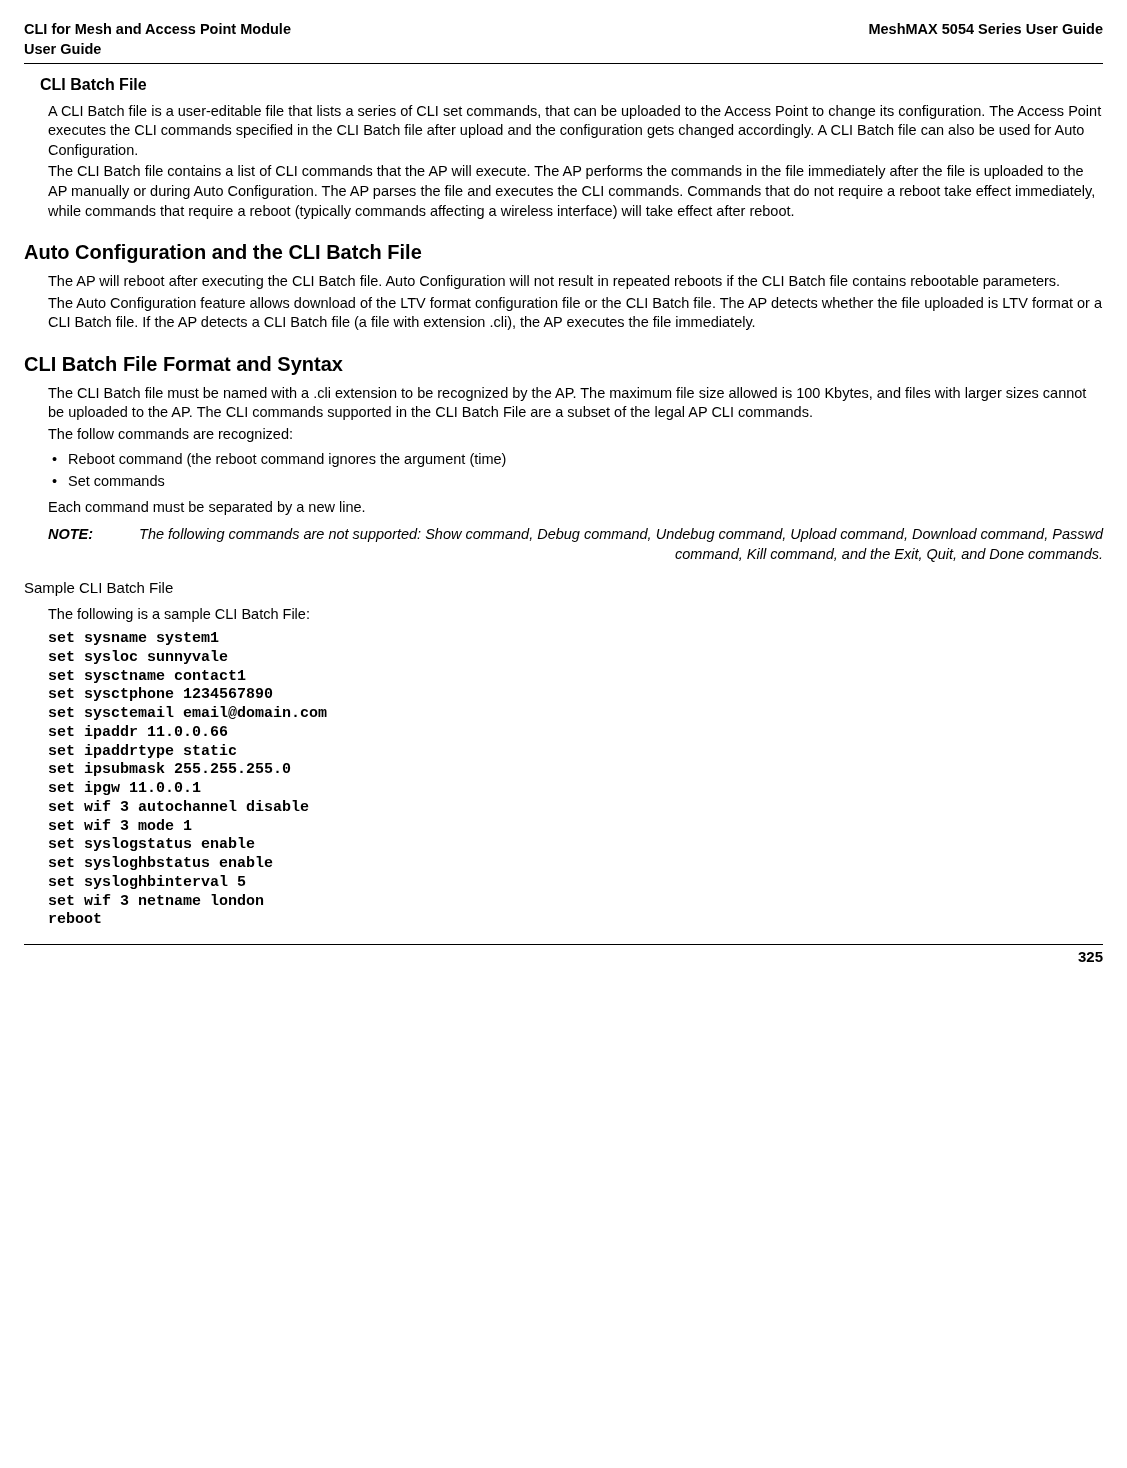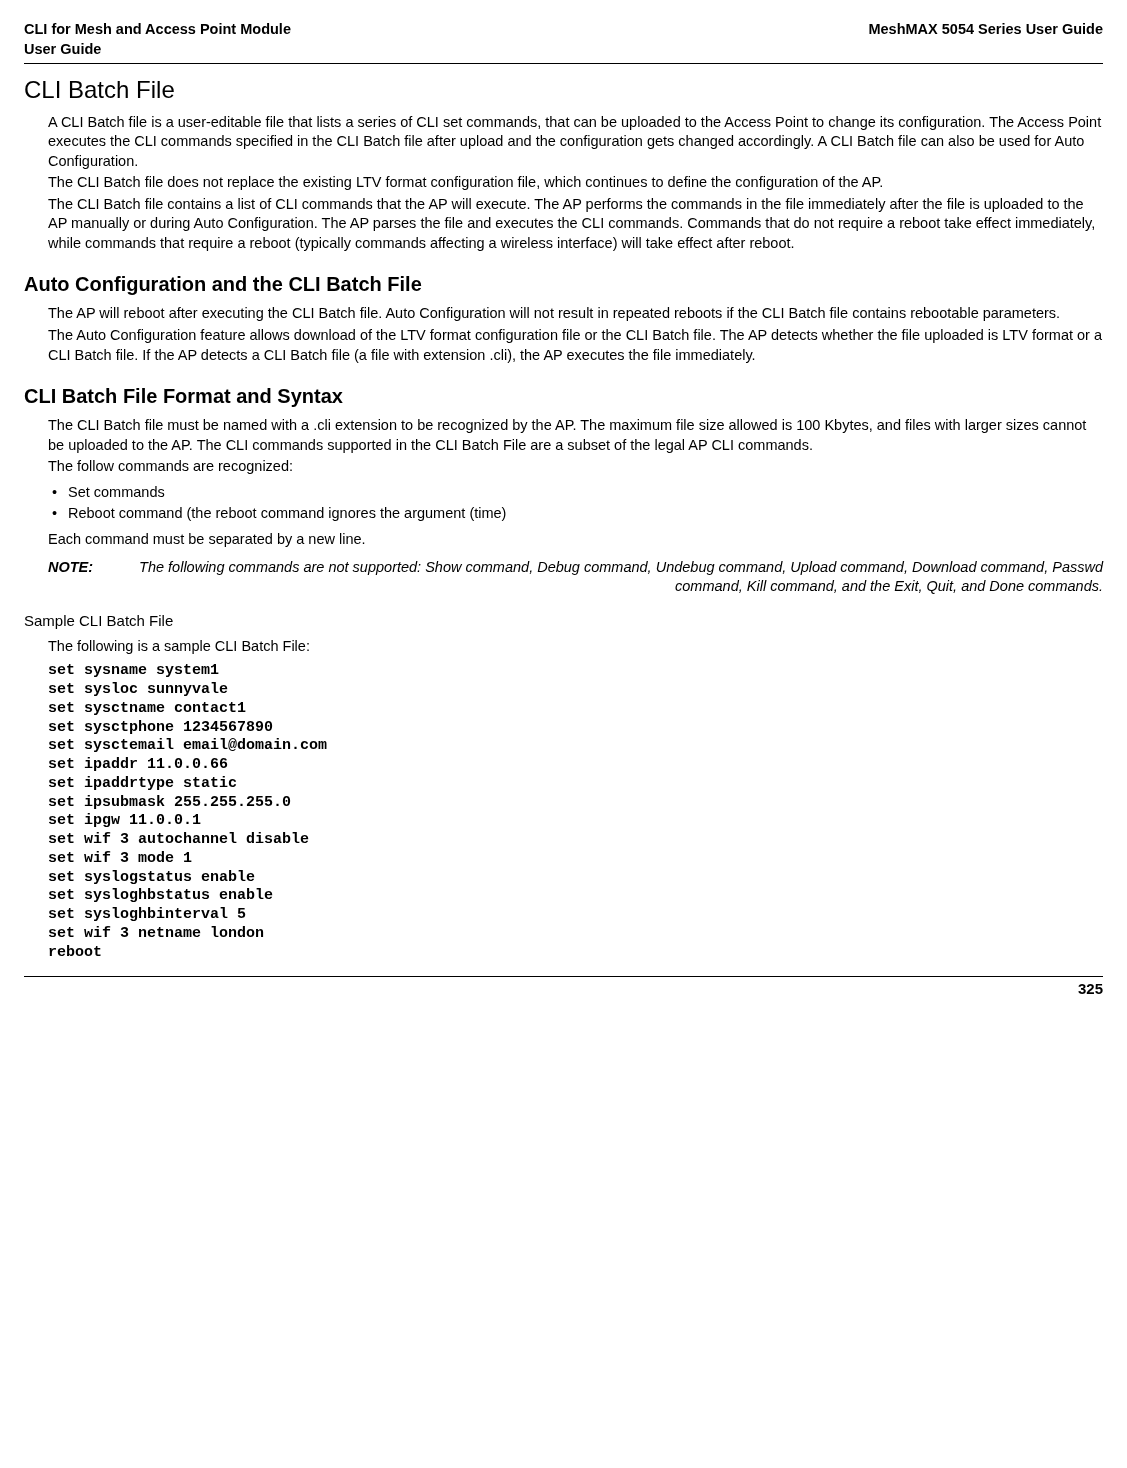--- a/index.html
+++ b/index.html
@@ -23,23 +23,23 @@
   }
   .header-right {
     font-size: 14.5px;
   }
   .hr-top {
     border: none;
     border-top: 1px solid #000;
     margin: 4px 0 10px 0;
   }
   h1 {
-    font-size: 24px;
-    font-weight: normal;
-    margin: 8px 0 6px 0;
+    font-size: 16px;
+    font-weight: bold;
+    margin: 8px 0 6px 16px;
   }
   h2 {
     font-size: 20px;
     font-weight: bold;
     margin: 18px 0 6px 0;
   }
   h3 {
     font-size: 15px;
     font-weight: normal;
     margin: 14px 0 6px 0;
@@ -107,39 +107,38 @@
     <span> User Guide</span>
   </div>
   <div class="header-right">MeshMAX 5054 Series User Guide</div>
 </div>
 <hr class="hr-top">
 
 <h1>CLI Batch File</h1>
 
 <div class="body-indent">
   <p>A CLI Batch file is a user-editable file that lists a series of CLI set commands, that can be uploaded to the Access Point to change its configuration. The Access Point executes the CLI commands specified in the CLI Batch file after upload and the configuration gets changed accordingly. A CLI Batch file can also be used for Auto Configuration.</p>
-  <p>The CLI Batch file does not replace the existing LTV format configuration file, which continues to define the configuration of the AP.</p>
   <p>The CLI Batch file contains a list of CLI commands that the AP will execute. The AP performs the commands in the file immediately after the file is uploaded to the AP manually or during Auto Configuration. The AP parses the file and executes the CLI commands. Commands that do not require a reboot take effect immediately, while commands that require a reboot (typically commands affecting a wireless interface) will take effect after reboot.</p>
 </div>
 
 <h2>Auto Configuration and the CLI Batch File</h2>
 
 <div class="body-indent">
   <p>The AP will reboot after executing the CLI Batch file. Auto Configuration will not result in repeated reboots if the CLI Batch file contains rebootable parameters.</p>
   <p>The Auto Configuration feature allows download of the LTV format configuration file or the CLI Batch file. The AP detects whether the file uploaded is LTV format or a CLI Batch file. If the AP detects a CLI Batch file (a file with extension .cli), the AP executes the file immediately.</p>
 </div>
 
 <h2>CLI Batch File Format and Syntax</h2>
 
 <div class="body-indent">
   <p>The CLI Batch file must be named with a .cli extension to be recognized by the AP. The maximum file size allowed is 100 Kbytes, and files with larger sizes cannot be uploaded to the AP. The CLI commands supported in the CLI Batch File are a subset of the legal AP CLI commands.</p>
   <p>The follow commands are recognized:</p>
   <ul class="bullets">
+    <li>Reboot command (the reboot command ignores the argument (time)</li>
     <li>Set commands</li>
-    <li>Reboot command (the reboot command ignores the argument (time)</li>
   </ul>
   <p>Each command must be separated by a new line.</p>
   <div class="note">
     <div class="note-label">NOTE:</div>
     <div class="note-text">The following commands are not supported: Show command, Debug command, Undebug command, Upload command, Download command, Passwd command, Kill command, and the Exit, Quit, and Done commands.</div>
   </div>
 </div>
 
 <h3>Sample CLI Batch File</h3>
 

